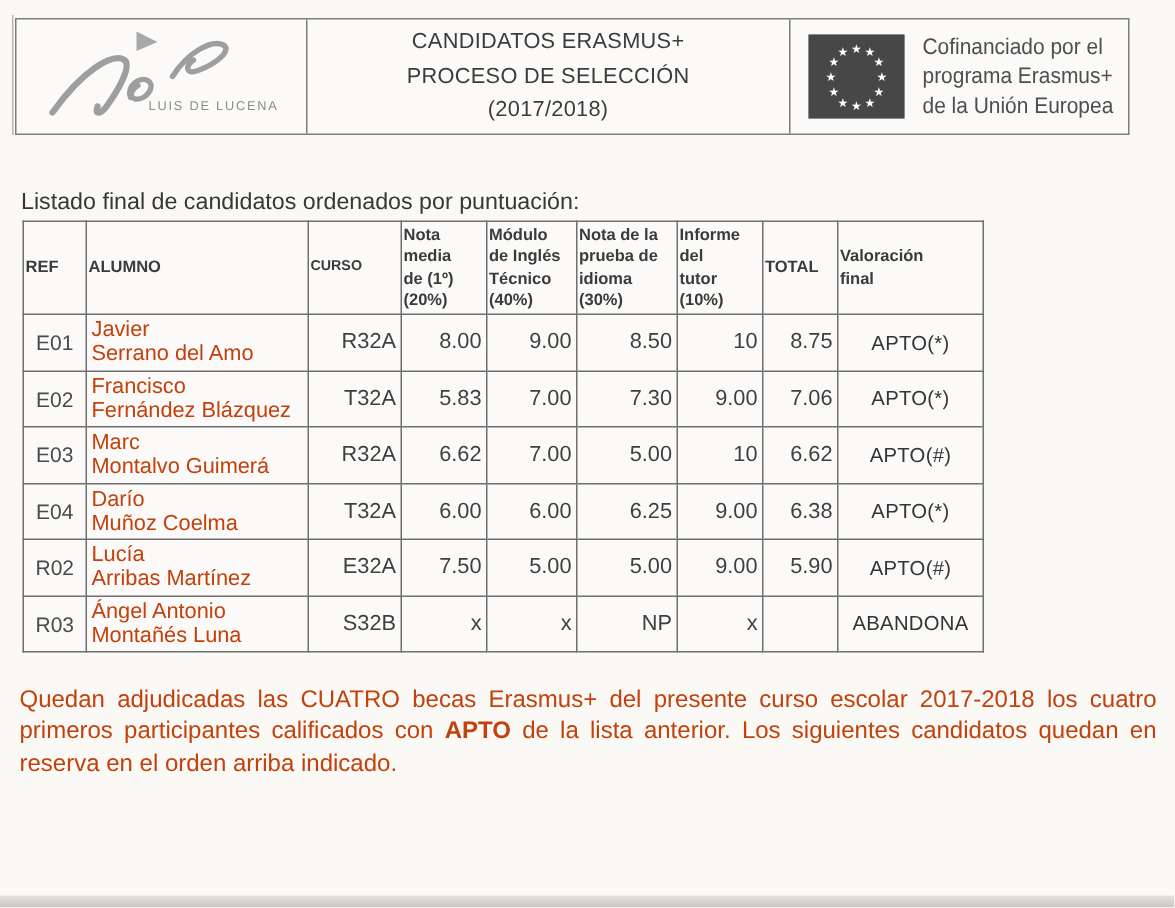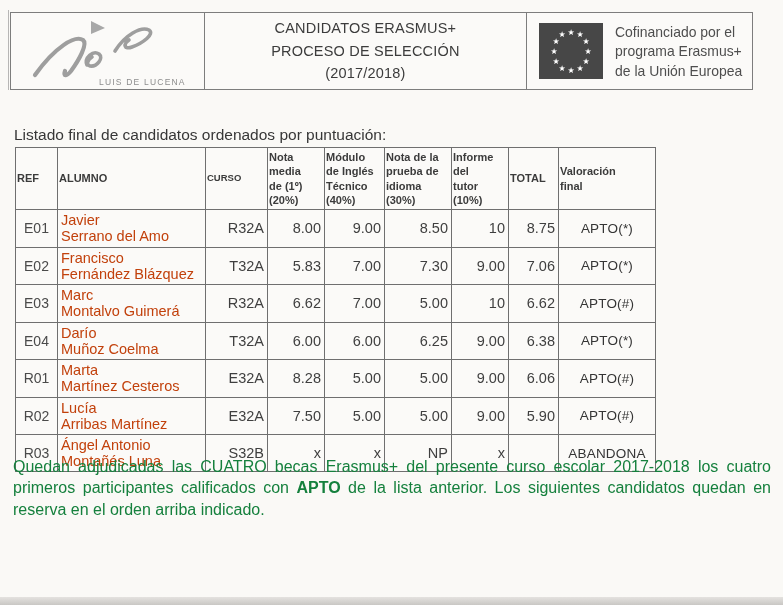--- a/index.html
+++ b/index.html
@@ -22,21 +22,21 @@
   .cell-title{
     width:335px;border-right:1px solid #7d7d7d;
     display:flex;flex-direction:column;align-items:center;justify-content:center;
     font-weight:normal;font-size:14.5px;line-height:1.55;color:#3c3c3c;letter-spacing:.2px;
     text-align:center;
   }
   .cell-eu{flex:1;display:flex;align-items:center;padding-left:12px;gap:12px;}
 
   .logo-svg{position:absolute;left:18px;top:4px;}
   .logo-sub{
-    position:absolute;left:88px;top:64px;
+    position:absolute;left:88px;top:52px;
     font-size:8.5px;letter-spacing:1.2px;color:#8d8d8d;white-space:nowrap;
   }
 
   .eu-flag{width:64px;height:56px;background:#474747;flex:0 0 auto;}
   .eu-text{
     font-size:15px;line-height:1.28;color:#4e4e4e;
     transform:scaleX(.93);transform-origin:left center;white-space:nowrap;
   }
 
   
@@ -61,21 +61,21 @@
   table.cand thead th.small{font-size:9.5px;}
   table.cand tbody tr{height:34px;}
   td.c-ref{font-size:14px;text-align:center;color:#4a4a4a;}
   td.c-name{font-size:14.5px;text-align:left;padding-left:8px;line-height:1.12;color:#c2410c;}
   td.c-mid{font-size:14.5px;text-align:right;color:#3f3f3f;}
   td.c-val{font-size:13.5px;font-weight:normal;text-align:center;color:#353535;letter-spacing:.2px;}
 
   
   .para{
     position:absolute;left:13px;top:456px;width:758px;
-    font-size:16px;line-height:1.33;color:#15803d;text-align:justify;
+    font-size:16px;line-height:1.33;color:#c2410c;text-align:justify;
   }
   .para b{font-weight:bold;}
 
   
   .notes{position:absolute;left:13px;top:532px;font-size:15.5px;line-height:1.38;color:#3a3a3a;}
   .notes .note-line{margin:0;}
 
   
   .scan-strip{
     position:absolute;left:0;bottom:0;width:783px;height:8px;
@@ -224,34 +224,20 @@
       </td>
       <td class="c-mid">T32A</td>
       <td class="c-mid">6.00</td>
       <td class="c-mid">6.00</td>
       <td class="c-mid">6.25</td>
       <td class="c-mid">9.00</td>
       <td class="c-mid">6.38</td>
       <td class="c-val">APTO(*)</td>
     </tr>
         <tr>
-      <td class="c-ref">R01</td>
-      <td class="c-name">
-        <div>Marta</div>
-        <div>Martínez Cesteros</div>
-      </td>
-      <td class="c-mid">E32A</td>
-      <td class="c-mid">8.28</td>
-      <td class="c-mid">5.00</td>
-      <td class="c-mid">5.00</td>
-      <td class="c-mid">9.00</td>
-      <td class="c-mid">6.06</td>
-      <td class="c-val">APTO(#)</td>
-    </tr>
-        <tr>
       <td class="c-ref">R02</td>
       <td class="c-name">
         <div>Lucía</div>
         <div>Arribas Martínez</div>
       </td>
       <td class="c-mid">E32A</td>
       <td class="c-mid">7.50</td>
       <td class="c-mid">5.00</td>
       <td class="c-mid">5.00</td>
       <td class="c-mid">9.00</td>

